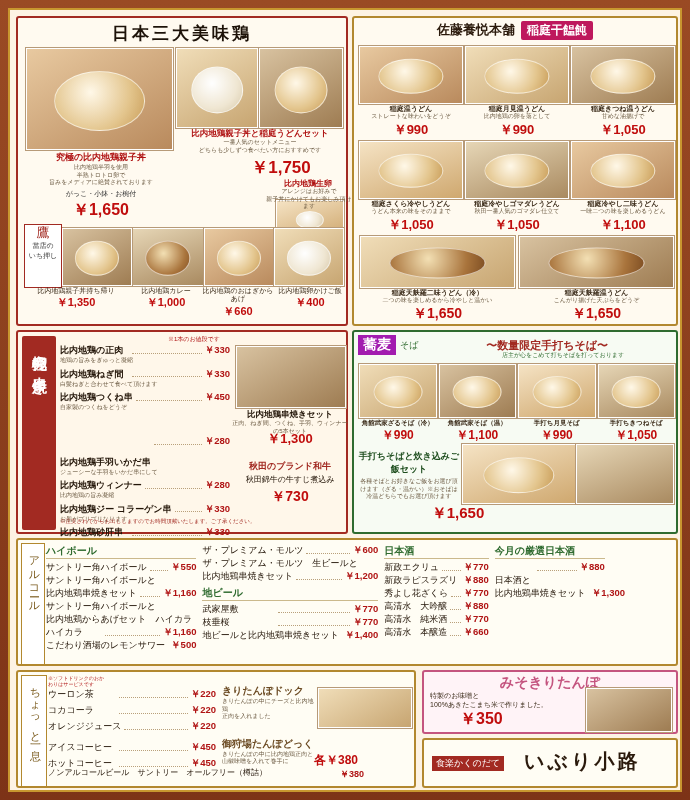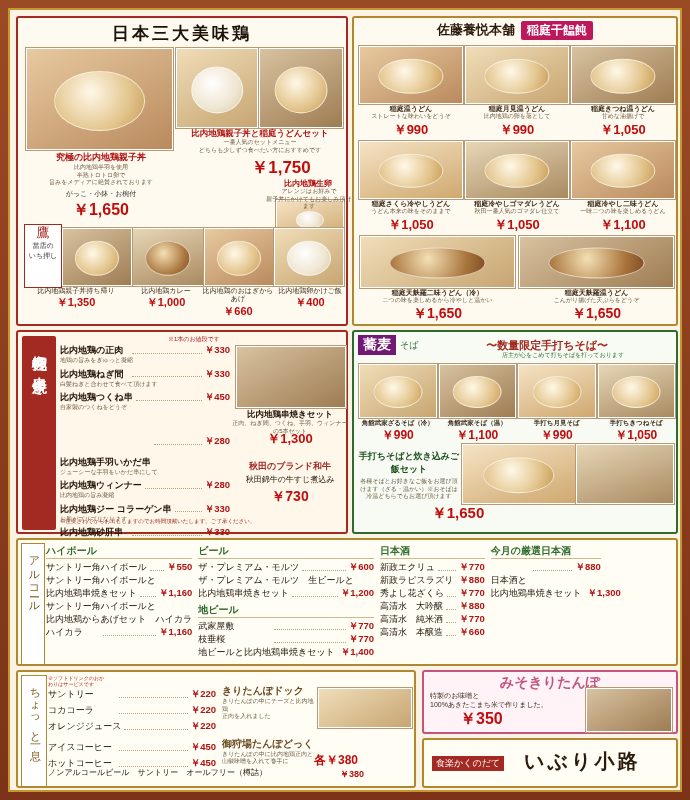--- a/index.html
+++ b/index.html
@@ -335,21 +335,21 @@
       <div class="tiny" style="position:absolute;left:214px;top:88px;width:116px;text-align:center;">正肉、ねぎ間、つくね、手羽、ウィンナーの5本セット</div>
       <div class="bigprice" style="position:absolute;left:214px;top:98px;width:116px;text-align:center;font-size:13px;">￥1,300</div>
 
       <div style="position:absolute;left:214px;top:128px;width:116px;text-align:center;font-size:9px;font-weight:bold;color:#a22a22;">秋田のブランド和牛</div>
       <div style="position:absolute;left:210px;top:142px;width:124px;text-align:center;font-size:8px;color:#231508;">秋田錦牛の牛すじ煮込み</div>
       <div class="bigprice" style="position:absolute;left:214px;top:156px;width:116px;text-align:center;font-size:14px;">￥730</div>
     </div>
 
     <div class="panel green" style="left:342px;top:320px;width:326px;height:204px;background:#f7fbf3;">
       <div style="display:flex;align-items:center;gap:4px;padding:3px 4px 0 4px;">
-        <span class="jp" style="font-size:14px;font-weight:bold;color:#fff;background:#701a75;padding:1px 5px;">蕎麦</span>
+        <span class="jp" style="font-size:14px;font-weight:bold;color:#fff;background:#a21caf;padding:1px 5px;">蕎麦</span>
         <span class="jp" style="font-size:9px;color:#2f6b2f;">そば</span>
         <span class="jp" style="flex:1;text-align:center;font-size:11px;font-weight:bold;color:#a22a22;">〜数量限定手打ちそば〜</span>
       </div>
       <div class="tiny" style="position:absolute;right:8px;top:20px;width:210px;text-align:center;color:#2f6b2f;">店主が心をこめて打ちそばを打っております</div>
 
       <div id="soba-grid" style="position:absolute;left:4px;top:32px;width:318px;">
           <div class="row">
     <div style="width:79px;padding:0 1px;">
       <div class="photo c" style="height:52px;">
                 <div class="bowl"></div>
@@ -420,23 +420,27 @@
       <div class="menuline">
         <span class="nm">比内地鶏からあげセット　ハイカラ</span>
 
         <span class="pr"></span>
       </div>
       <div class="menuline">
         <span class="nm">ハイカラ</span>
         <span class="dots"></span>
         <span class="pr">￥1,160</span>
       </div>
+      <div class="menuline">
+        <span class="nm">こだわり酒場のレモンサワー</span>
+        <span class="dots"></span>
+        <span class="pr">￥500</span>
+      </div>
           </div>
           <div style="width:190px;padding-right:6px;">
-            <div style="font-size:10px;font-weight:bold;color:#2f6b2f;border-bottom:1px solid #cbb98c;margin-bottom:2px;">ビール</div>
       <div class="menuline">
         <span class="nm">ザ・プレミアム・モルツ</span>
         <span class="dots"></span>
         <span class="pr">￥600</span>
       </div>
       <div class="menuline">
         <span class="nm">ザ・プレミアム・モルツ　生ビールと</span>
 
         <span class="pr"></span>
       </div>
@@ -516,21 +520,21 @@
         </div>
     </div>
 
     <div class="panel" style="left:6px;top:660px;width:400px;height:118px;background:#fffdf4;">
       <div style="position:absolute;left:3px;top:3px;width:24px;height:110px;border:1px solid #b2882f;background:#fff;">
         <div class="vert jp" style="font-size:11px;color:#7a5a1c;margin:4px auto 0;display:block;text-align:center;">ちょっと一息</div>
       </div>
       <div class="tiny" style="position:absolute;left:30px;top:3px;width:60px;font-size:5px;color:#b01414;">※ソフトドリンクのおかわりはサービスです</div>
       <div id="soft-list" style="position:absolute;left:30px;top:16px;width:168px;">
     <div class="menuline" style="margin-bottom:3px;">
-      <span class="nm">サントリー</span>
+      <span class="nm">ウーロン茶</span>
       <span class="dots"></span>
       <span class="pr">￥220</span>
     </div>
     <div class="menuline" style="margin-bottom:3px;">
       <span class="nm">コカコーラ</span>
       <span class="dots"></span>
       <span class="pr">￥220</span>
     </div>
     <div class="menuline" style="margin-bottom:8px;">
       <span class="nm">オレンジジュース</span>

